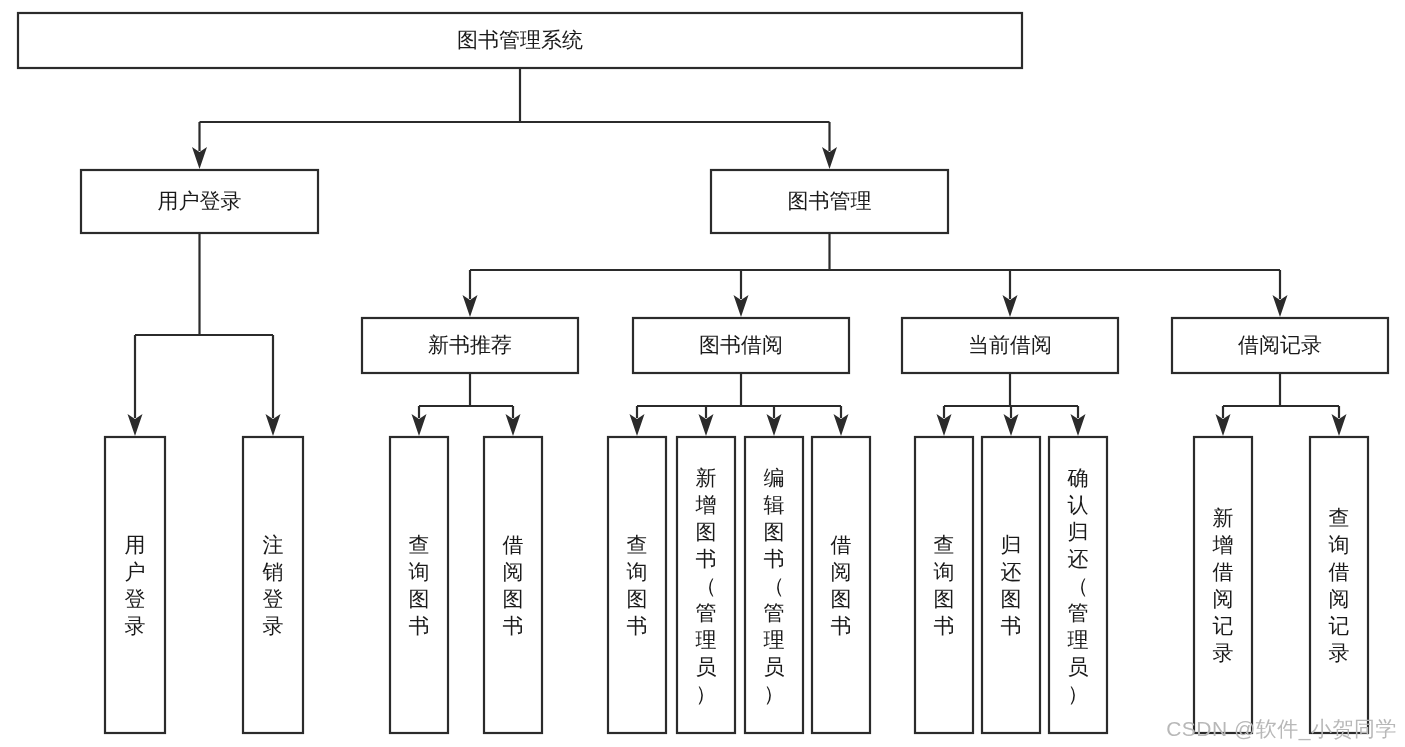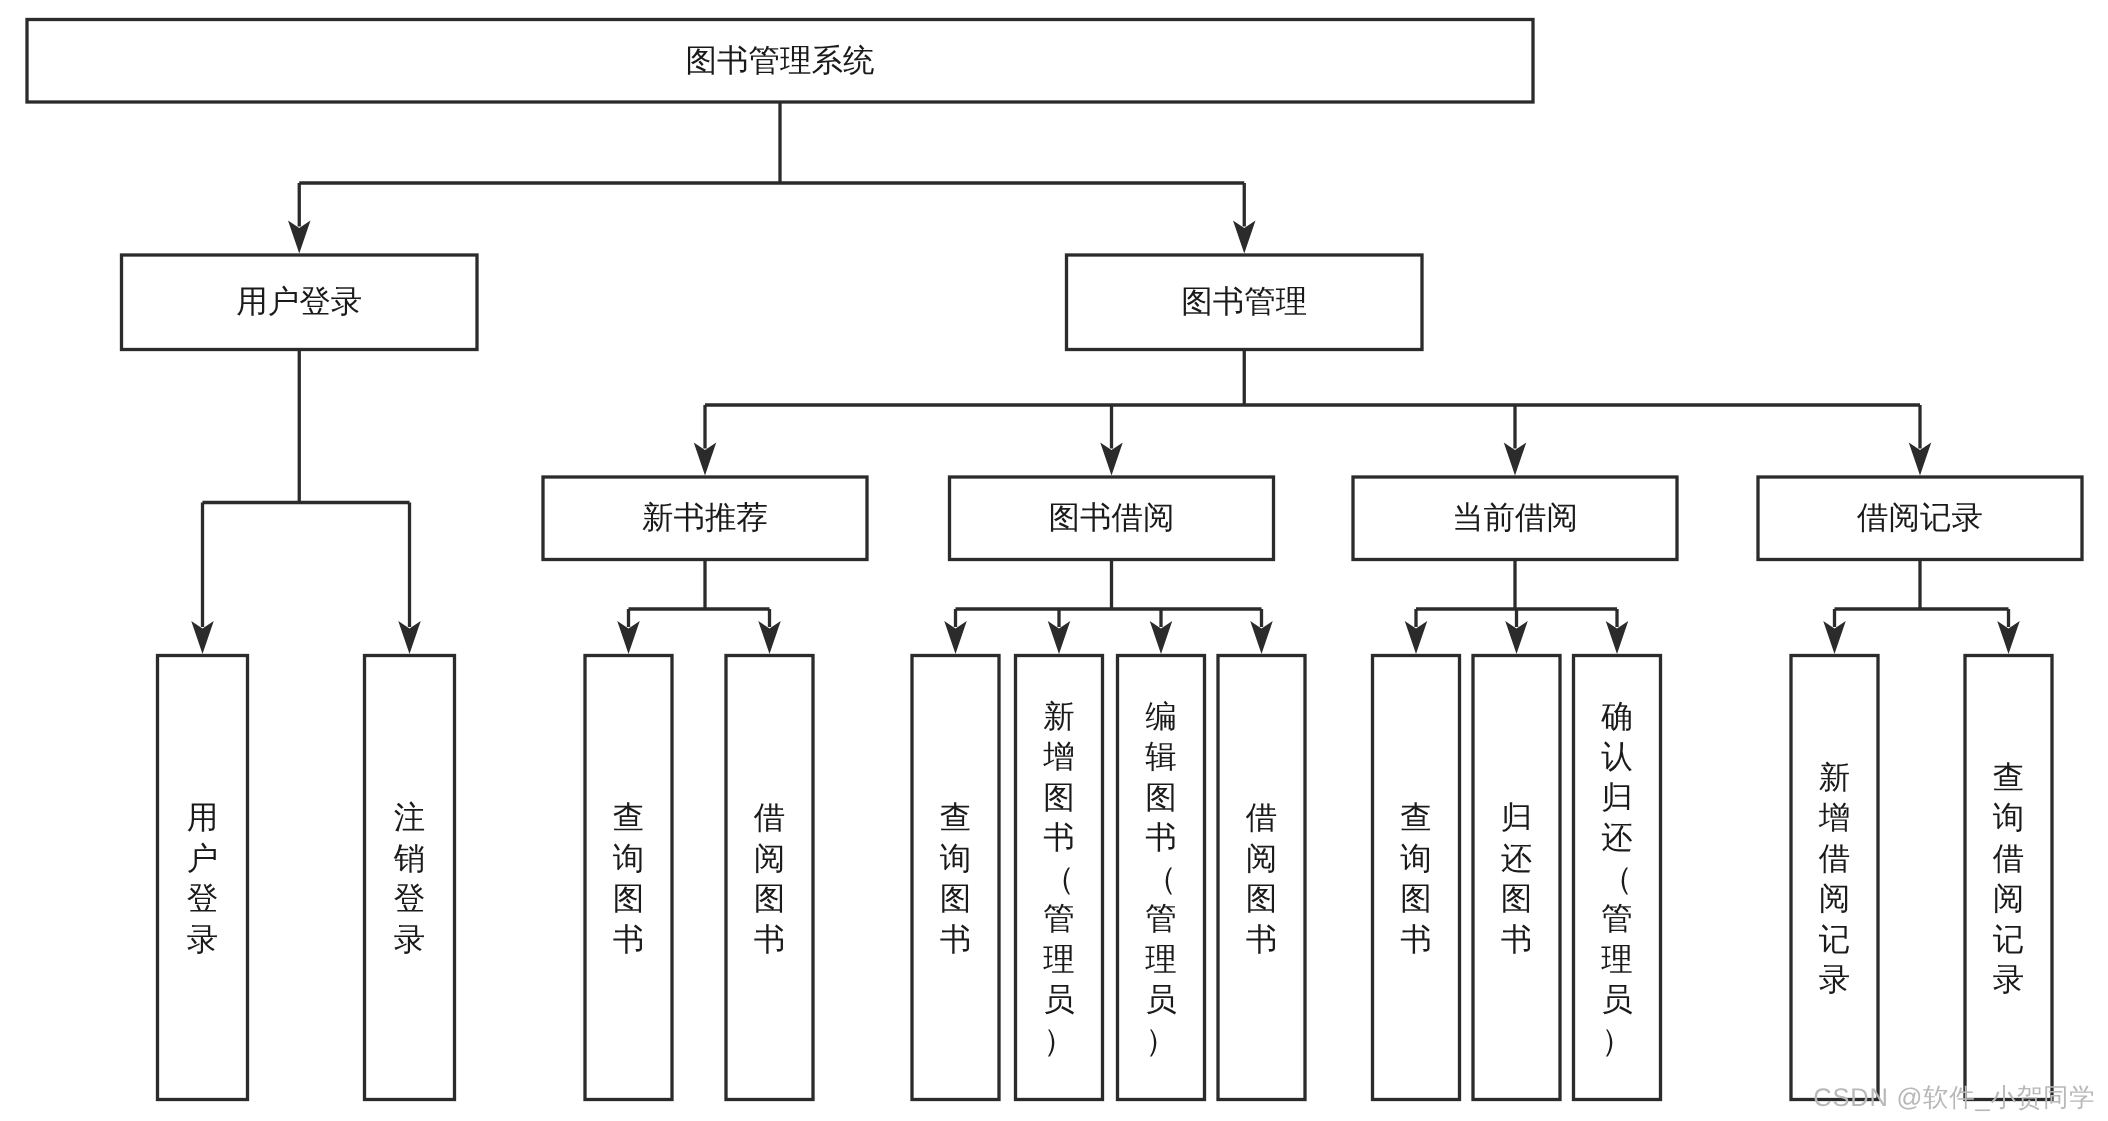--- a/index.html
+++ b/index.html
@@ -47,21 +47,21 @@
     font-family: "Liberation Sans", "DejaVu Sans", sans-serif;
     font-size: 21px;
     fill: #1a1a1a;
     text-anchor: middle;
   }
   .watermark {
     position: absolute;
     right: 8px;
     bottom: 4px;
     font-family: "Liberation Sans", "DejaVu Sans", sans-serif;
-    font-size: 17px;
+    font-size: 21px;
     color: #b8b8b8;
     letter-spacing: 0.5px;
     white-space: nowrap;
     user-select: none;
   }
 </style>
 </head>
 <body>
 
 <div id="diagram-root">

